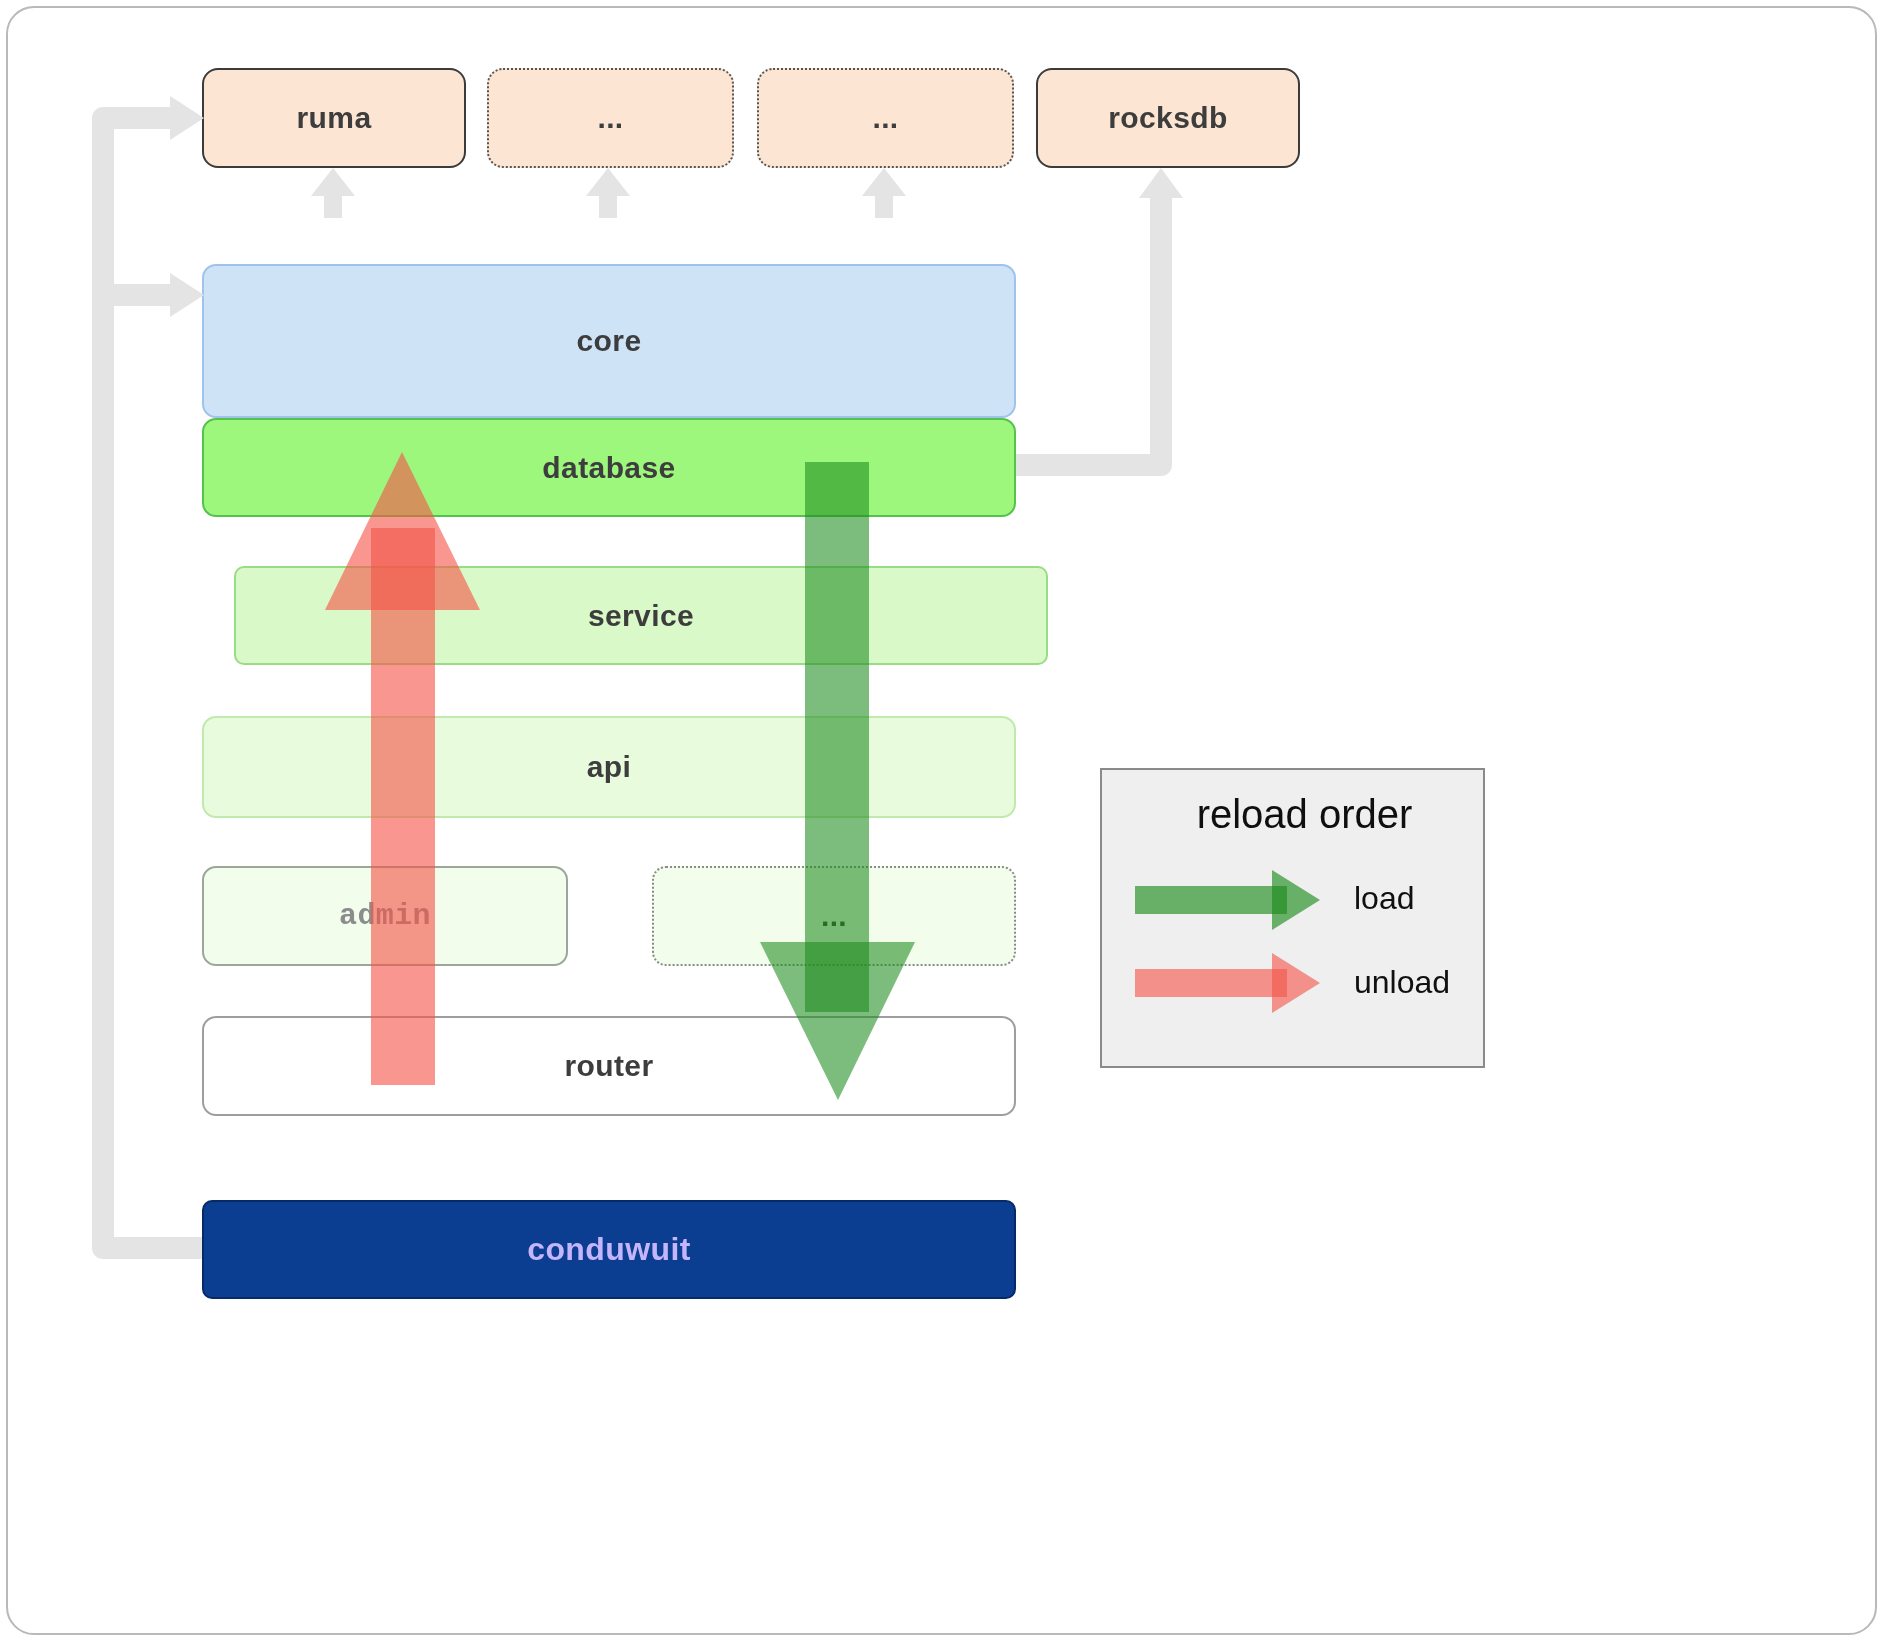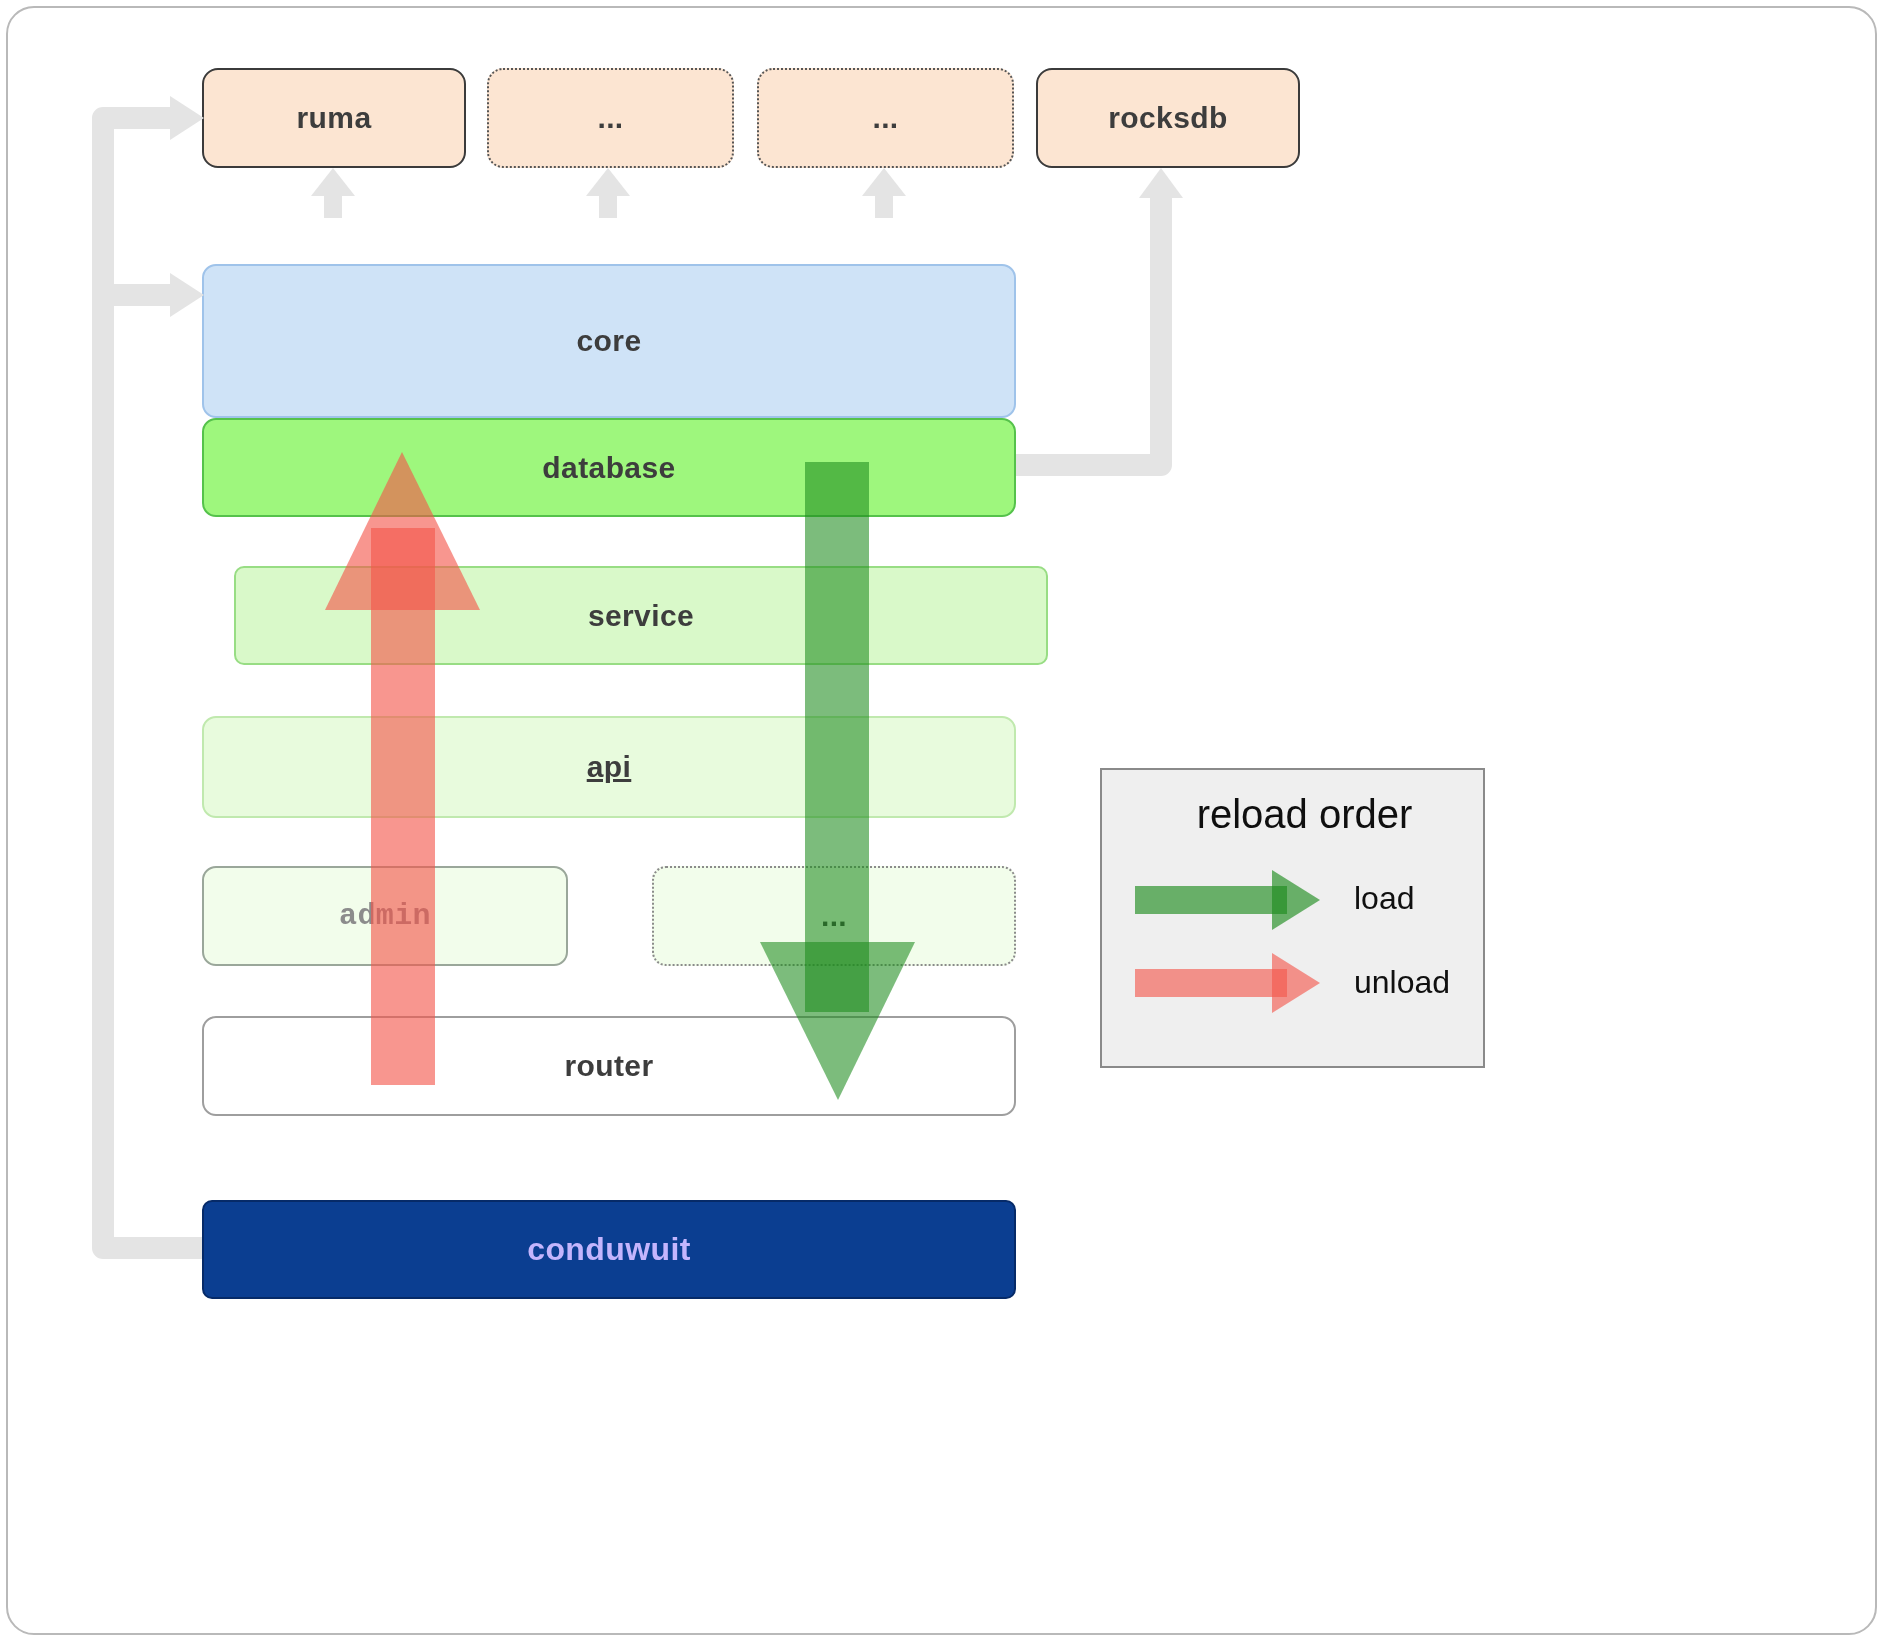--- a/index.html
+++ b/index.html
@@ -29,21 +29,21 @@
   .dep { top: 68px; height: 100px; background: #fce5d2; border: 2px solid #3b3b3b; border-radius: 16px; }
   .dep.dotted { border: 2px dotted #555; }
   #node-ruma    { left: 202px;  width: 264px; }
   #node-dep2    { left: 487px;  width: 247px; }
   #node-dep3    { left: 757px;  width: 257px; }
   #node-rocksdb { left: 1036px; width: 264px; }
   
   #node-core     { left: 202px; top: 218px;  width: 814px; height: 154px; background: #cfe3f7; border: 2px solid #9fc3ea; border-radius: 14px; margin-top: 46px; }
   #node-database { left: 202px; top: 418px;  width: 814px; height: 99px;  background: #9ef77d; border: 2px solid #55c24b; border-radius: 14px; }
   #node-service  { left: 202px; top: 566px;  width: 814px; height: 99px;  background: #d9f9c9; border: 2px solid #98dd84; border-radius: 10px; margin-left: 32px; }
-  #node-api      { left: 202px; top: 716px;  width: 814px; height: 102px; background: #e8fbdd; border: 2px solid #c0e9ae; border-radius: 14px; text-decoration: underline; }
+  #node-api      { left: 202px; top: 716px;  width: 814px; height: 102px; background: #e8fbdd; border: 2px solid #c0e9ae; border-radius: 14px; }
   #node-admin    { left: 202px; top: 866px;  width: 366px; height: 100px; background: #f2fdeb; border: 2px solid #9aa79a; border-radius: 14px; color: #8c8c8c; font-family: Liberation Mono, monospace; }
   #node-more     { left: 652px; top: 866px;  width: 364px; height: 100px; background: #f2fdeb; border: 2px dotted #8b8b8b; border-radius: 14px; }
   #node-router   { left: 202px; top: 1016px; width: 814px; height: 100px; background: #ffffff; border: 2px solid #9e9e9e; border-radius: 14px; }
   #node-conduwuit{ left: 202px; top: 1200px; width: 814px; height: 99px;  background: #0b3e91; border: 2px solid #062a68; border-radius: 10px; color: #c4b5fd; font-weight: 700; font-size: 32px; }
   
   .legend {
     position: absolute; left: 1100px; top: 768px;
     width: 385px; height: 300px;
     background: #efefef; border: 2px solid #8a8a8a;
     z-index: 1;

